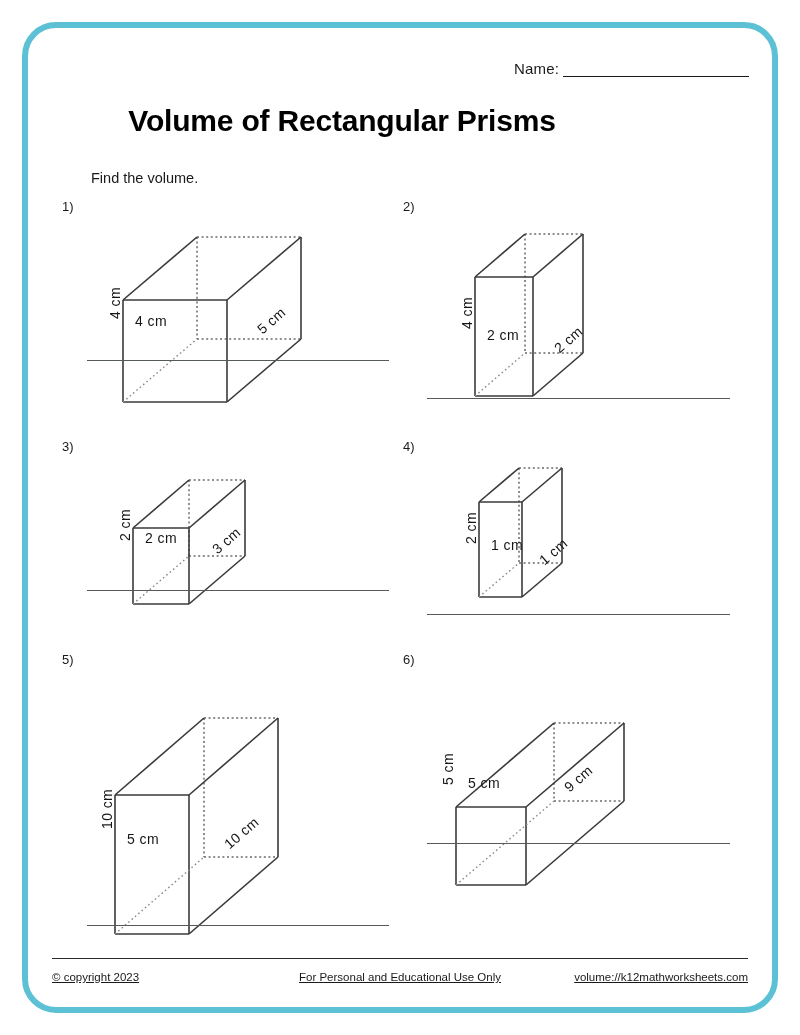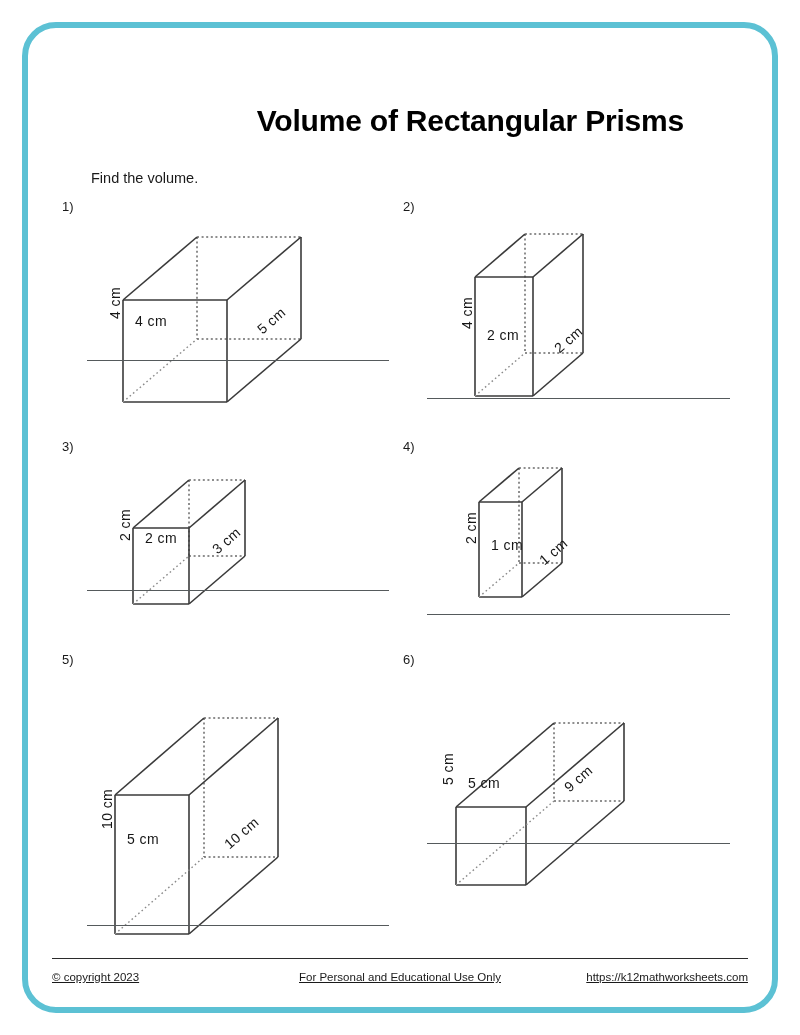--- a/index.html
+++ b/index.html
@@ -46,21 +46,21 @@
     border-bottom: 1.6px solid #1a1a1a;
     height: 13px;
     margin-left: 4px;
     vertical-align: -3px;
   }
   .page-title {
     position: absolute;
     left: 0;
     top: 104px;
     width: 684px;
-    text-align: right;
+    text-align: center;
     font-size: 30px;
     font-weight: bold;
     color: #000000;
     letter-spacing: -0.2px;
   }
   .instruction {
     position: absolute;
     left: 63px;
     top: 170px;
     font-size: 14.5px;
@@ -121,20 +121,23 @@
   .footer.mid   { left: 0; width: 800px; text-align: center; }
   .footer.right { right: 52px; }
 </style>
 </head>
 <body>
 
 <div id="page">
 
   <div id="frame"></div>
 
+  <div class="name-row">
+    <span>Name:</span><span class="name-blank"></span>
+  </div>
 
   <div class="page-title">Volume of Rectangular Prisms</div>
 
   <div class="instruction">Find the volume.</div>
 
   <div id="problems">
       <div class="prob-num" style="left: 62px; top: 199px;">1)</div>
       <div class="prism" style="left: 123px; top: 237px;">
         <svg width="184" height="171" viewBox="0 0 184 171">
 
@@ -288,15 +291,15 @@
       </div>
       <div class="lbl lbl-h" style="left: 440px; top: 785.4px;">5 cm</div>
       <div class="lbl" style="left: 468px; top: 775px;">5 cm</div>
       <div class="lbl lbl-d" style="left: 561.28px; top: 782.52px;">9 cm</div>
       <div class="answer-line" style="left: 427px; top: 843px; width: 303px;"></div>
     </div>
 
   <div class="footer-rule"></div>
   <div class="footer left">© copyright 2023</div>
   <div class="footer mid">For Personal and Educational Use Only</div>
-  <div class="footer right">https://k12mathworksheets.com</div>
+  <div class="footer right">volume://k12mathworksheets.com</div>
 
 </div>
 
 </body></html>

